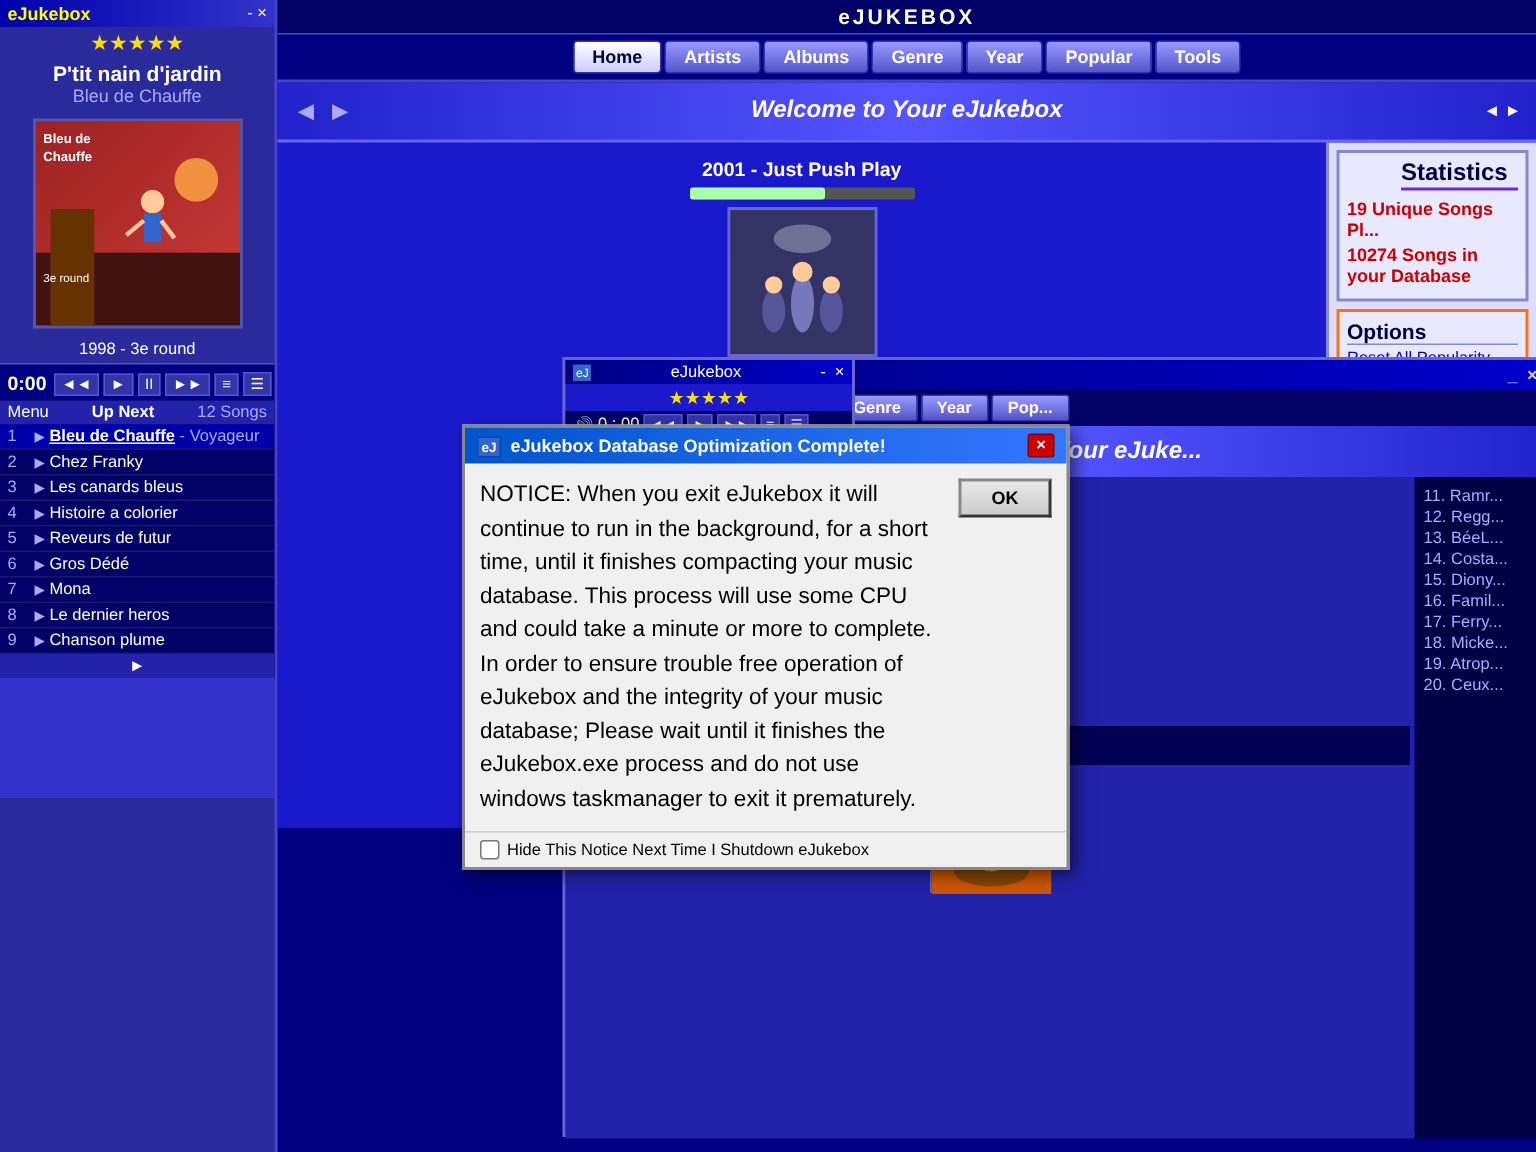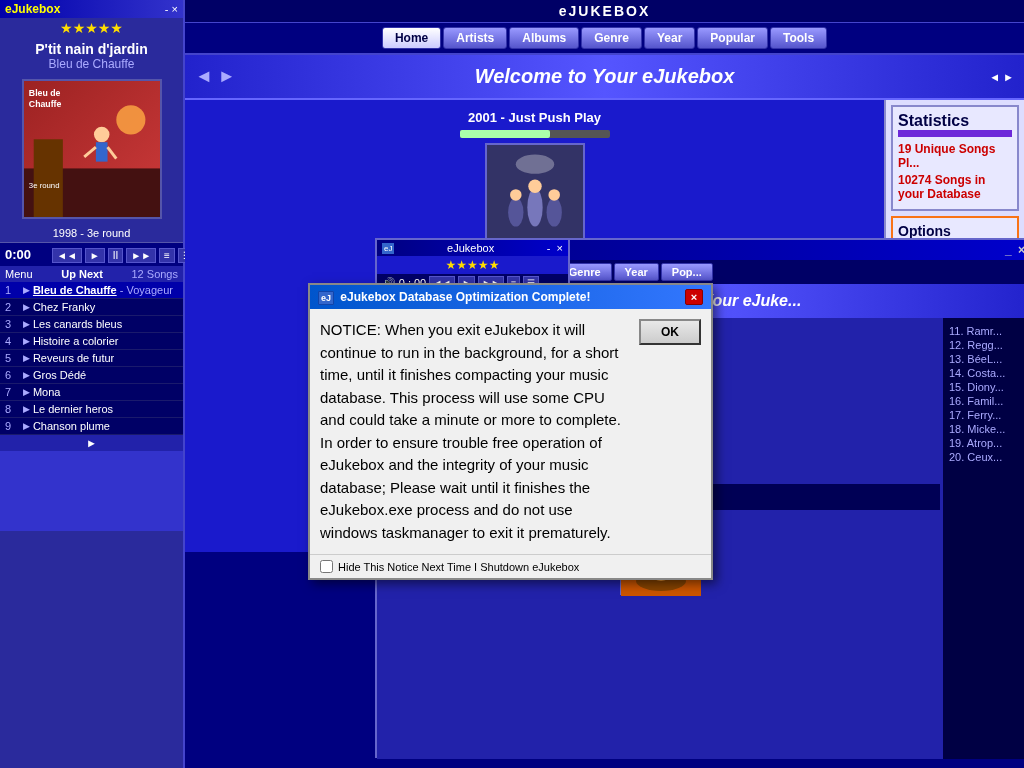--- a/index.html
+++ b/index.html
@@ -42,33 +42,33 @@
     
     .main-content { position: absolute; left: 185px; top: 0; right: 0; bottom: 0; background: #1a1acc; }
 
     
     .nav-bar { background: #000080; display: flex; align-items: center; justify-content: center; padding: 4px; gap: 2px; border-bottom: 2px solid #4444cc; }
     .nav-btn { background: linear-gradient(to bottom, #9999ff, #5555cc); color: white; border: 1px solid #3333aa; padding: 3px 12px; cursor: pointer; font-size: 12px; font-weight: bold; border-radius: 3px; }
     .nav-btn.active { background: linear-gradient(to bottom, #ffffff, #ccccff); color: #000044; }
 
     
     .welcome-header { background: linear-gradient(to right, #2222cc, #5555ff, #2222cc); padding: 10px; text-align: center; border-bottom: 2px solid #6666ff; display: flex; align-items: center; justify-content: center; position: relative; }
-    .welcome-text { color: white; font-size: 20px; font-style: italic; font-weight: bold; }
+    .welcome-text { color: white; font-size: 16px; font-style: italic; font-weight: bold; }
     .nav-arrows { position: absolute; left: 10px; display: flex; gap: 5px; }
     .nav-arrow { color: #aaaaff; font-size: 18px; cursor: pointer; }
     .volume-control { position: absolute; right: 10px; color: white; font-size: 11px; }
 
     
     .featured-album { text-align: center; }
     .featured-year { color: white; font-size: 13px; font-weight: bold; margin-bottom: 5px; }
     .featured-img { width: 100px; height: 100px; background: linear-gradient(135deg, #333366, #555599); margin: 0 auto; border: 2px solid #6666cc; display: flex; align-items: center; justify-content: center; }
 
     
     .stats-panel { background: #e8e8ff; border: 2px solid #8888cc; padding: 5px; margin-bottom: 5px; }
-    .stats-title { font-size: 16px; font-weight: bold; color: #000044; border-bottom: 7px solid #6d28d9; margin-bottom: 5px; }
+    .stats-title { font-size: 16px; font-weight: bold; color: #000044; border-bottom: 2px solid #6d28d9; margin-bottom: 5px; margin-left: 36px; }
     .stats-item { font-size: 12px; color: #000044; margin: 3px 0; }
     .stats-item span { font-weight: bold; color: #cc0000; }
     .options-panel { background: #e8e8ff; border: 2px solid #f97316; padding: 5px; }
     .options-title { font-size: 14px; font-weight: bold; color: #000044; border-bottom: 1px solid #8888cc; margin-bottom: 3px; }
     .options-link { color: #0000cc; font-size: 11px; cursor: pointer; text-decoration: underline; }
 
     
     .bg-window2 { position: absolute; left: 375px; top: 238px; width: 660px; height: 520px; background: #1a1acc; border: 2px solid #6666cc; z-index: 2; }
     .bg-window2-title { background: linear-gradient(to right, #000080, #0000cc); padding: 3px 8px; color: white; font-size: 12px; font-weight: bold; display: flex; align-items: center; justify-content: space-between; }
     .bg-window2-nav { background: #000066; display: flex; gap: 2px; padding: 3px; }
@@ -150,21 +150,21 @@
         <line x1="86" y1="68" x2="95" y2="80" stroke="#ffcc99" stroke-width="3"></line>
 
         <text x="5" y="15" fill="white" font-size="9" font-weight="bold">Bleu de</text>
         <text x="5" y="27" fill="white" font-size="9" font-weight="bold">Chauffe</text>
         <text x="5" y="110" fill="white" font-size="8">3e round</text>
       </svg>
     </div>
     <div class="sidebar-year">1998 - 3e round</div>
 
     <div class="player-bar">
-      <div style="display:flex; align-items:center; gap:21px;">
+      <div style="display:flex; align-items:center; gap:5px;">
         <span style="color:white; font-size:13px; font-weight:bold;">0:00</span>
         <div class="player-controls">
           <button class="ctrl-btn">◄◄</button>
           <button class="ctrl-btn">►</button>
           <button class="ctrl-btn">II</button>
           <button class="ctrl-btn">►►</button>
           <button class="ctrl-btn">≡</button>
           <button class="ctrl-btn">☰</button>
         </div>
       </div>

